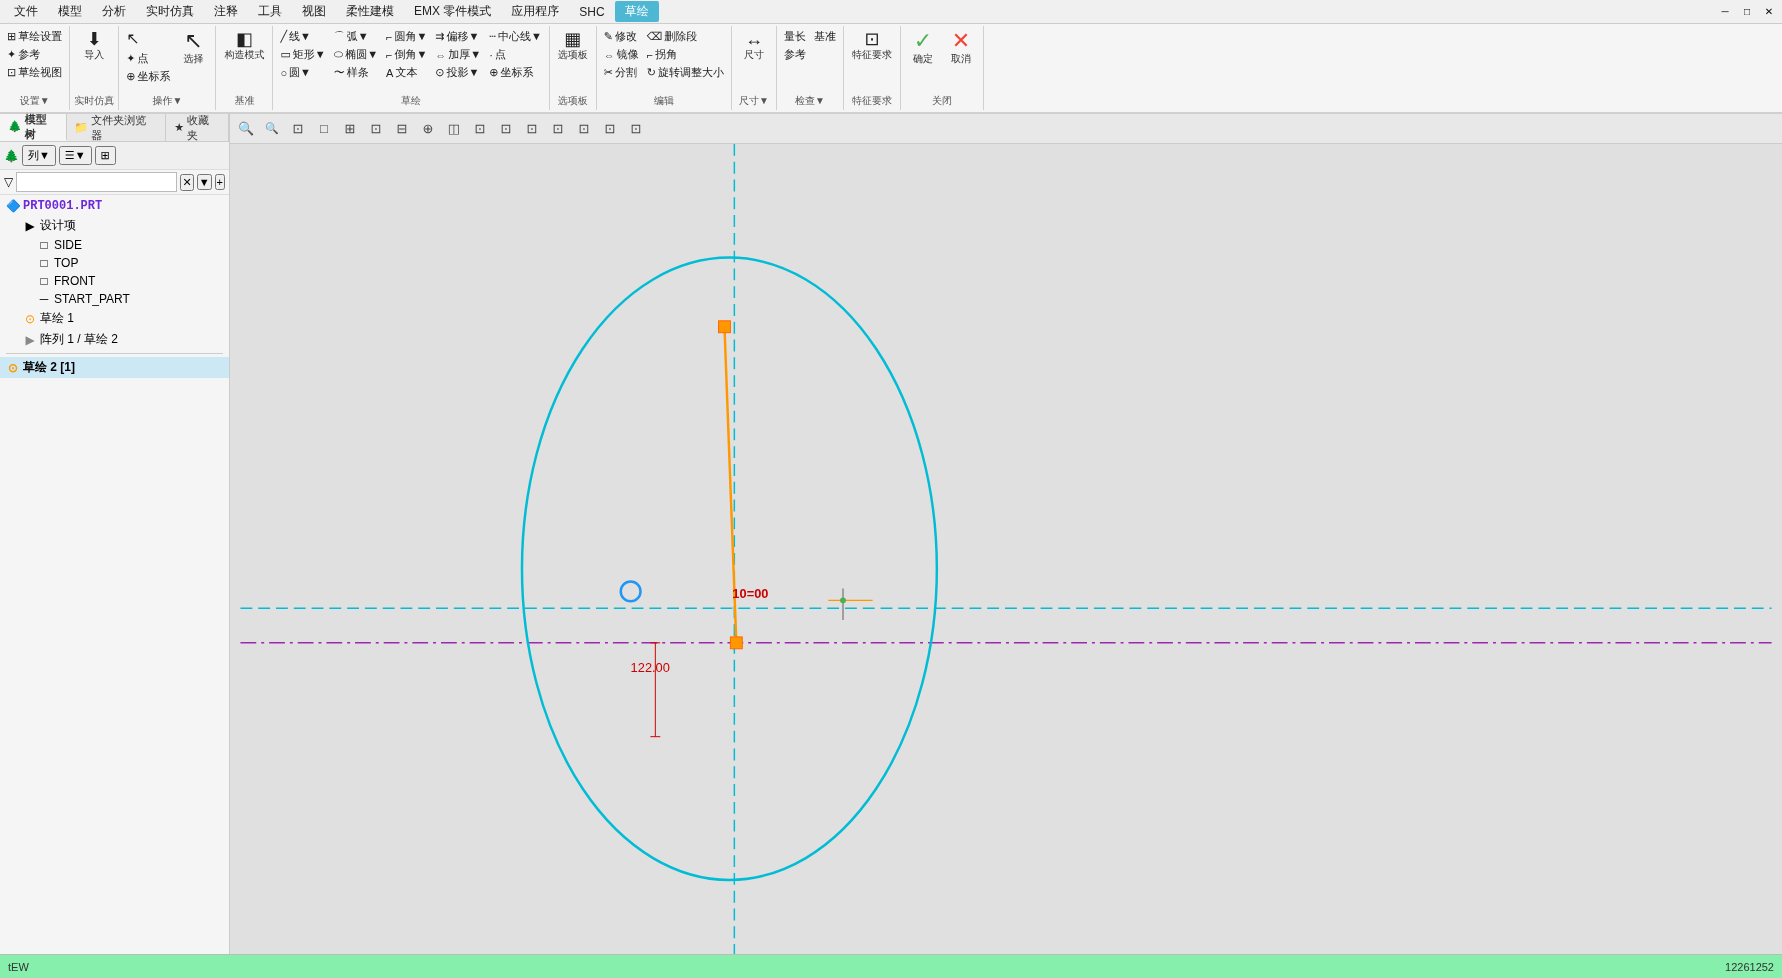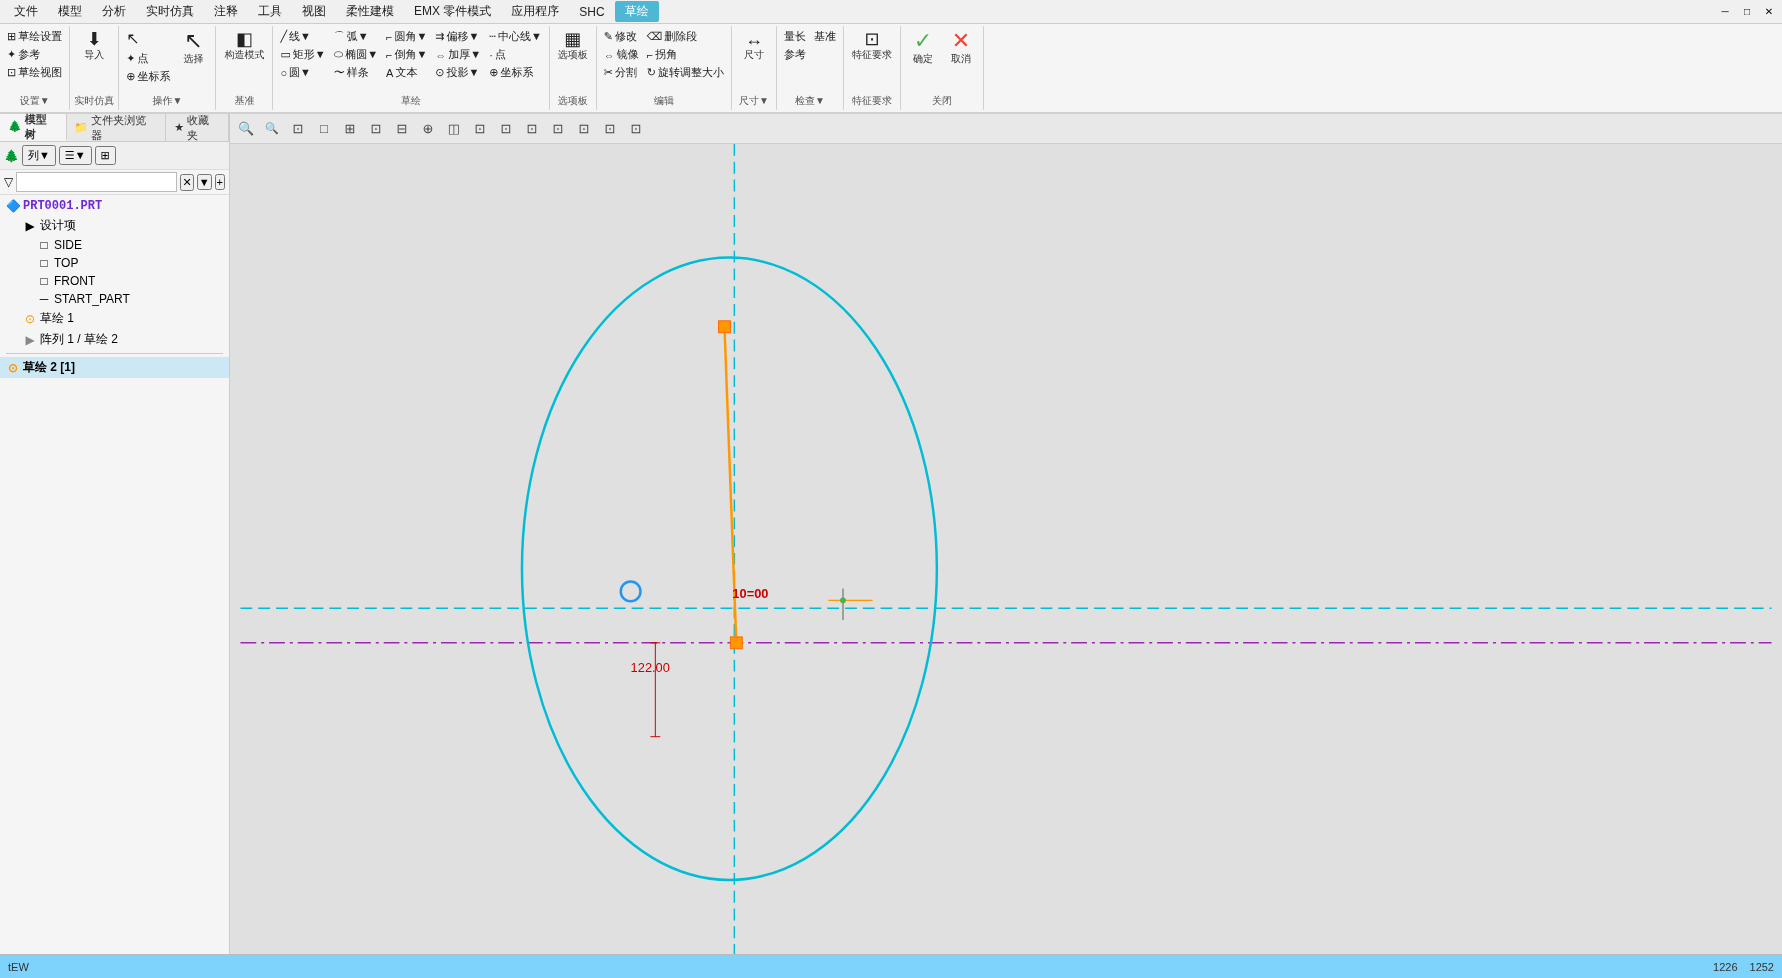--- a/index.html
+++ b/index.html
@@ -90,24 +90,24 @@
     }
     .view-btn {
       width: 24px; height: 22px; display: flex; align-items: center; justify-content: center;
       cursor: pointer; border-radius: 2px; font-size: 13px; color: #444;
     }
     #canvas { position: absolute; top: 30px; left: 0; right: 0; bottom: 0; text-align: right; }
 
     
     #statusbar {
       position: absolute; bottom: 0; left: 0; right: 0; height: 24px;
-      background: #7dd3fc; border-top: 1px solid #bbb;
+      background: #86efac; border-top: 1px solid #bbb;
       display: flex; align-items: center; padding: 0 8px; font-size: 11px; color: #333; gap: 8px;
     }
-    .status-right { margin-left: auto; display: flex; gap: 12px; align-items: center; }
+    .status-right { margin-left: auto; display: flex; gap: 0; align-items: center; }
   </style>
 </head>
 <body>
 
 <div id="menubar">
   <span class="menu-item">文件</span>
   <span class="menu-item">模型</span>
   <span class="menu-item">分析</span>
   <span class="menu-item">实时仿真</span>
   <span class="menu-item">注释</span>

